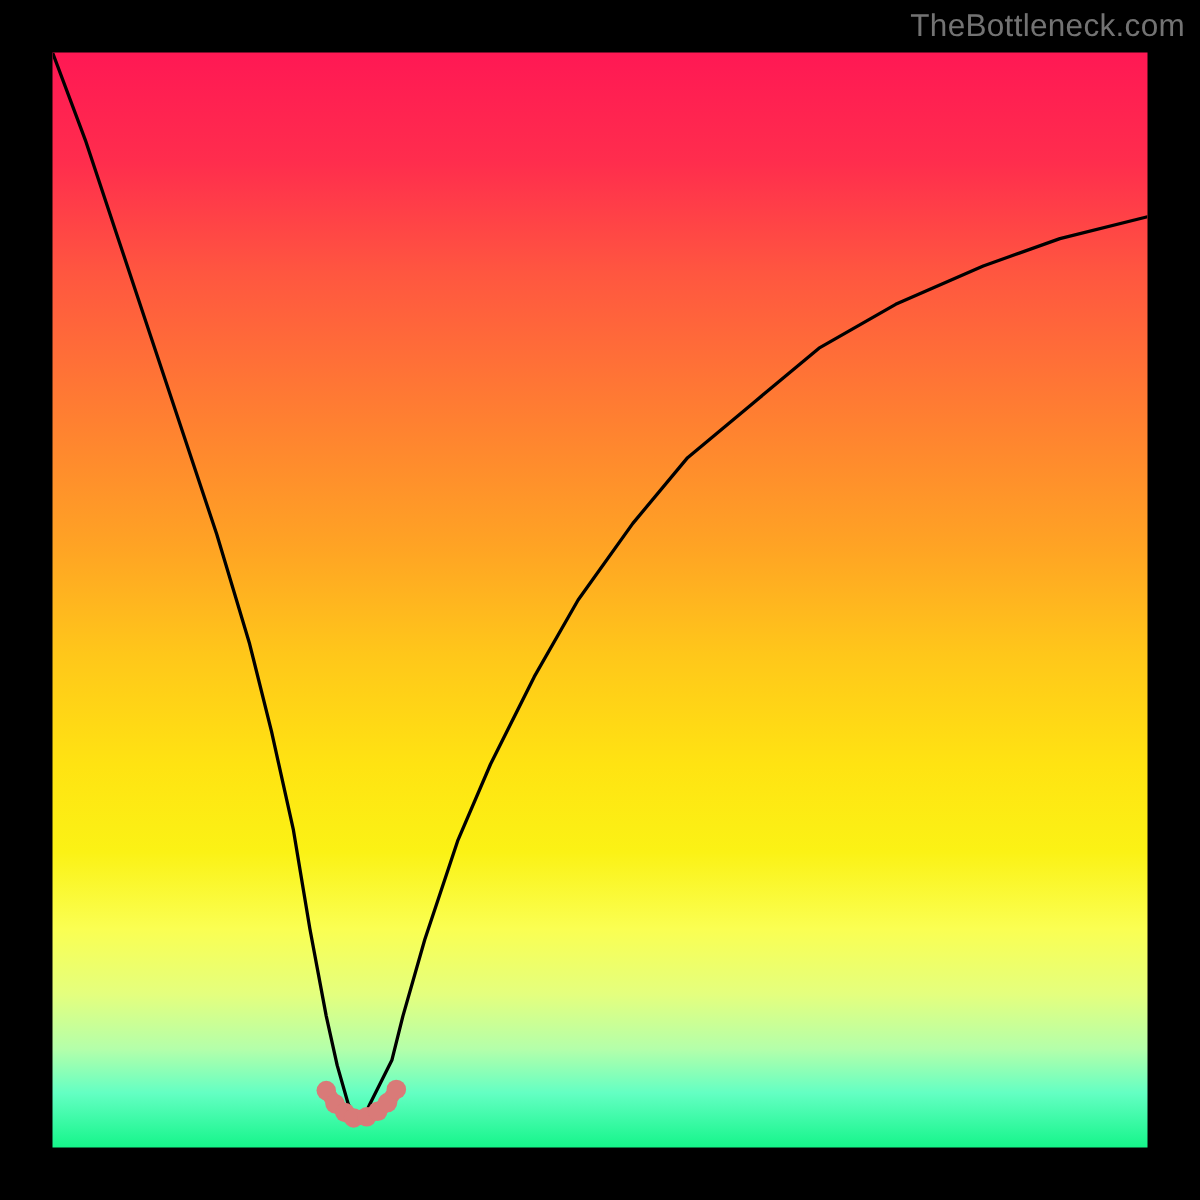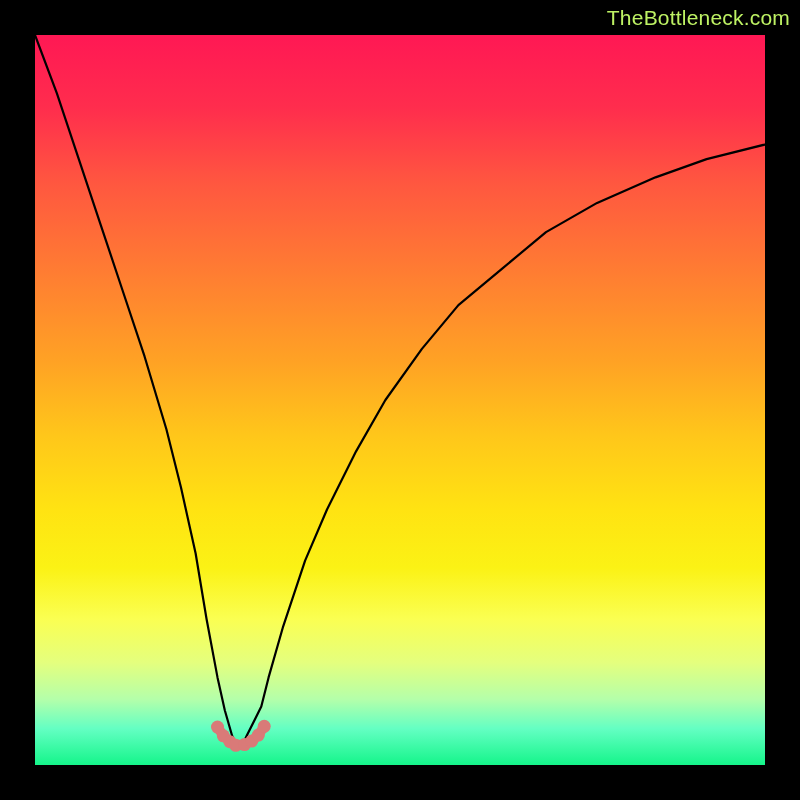--- a/index.html
+++ b/index.html
@@ -47,21 +47,21 @@
     position: absolute;
     left: 0;
     top: 0;
     width: 730px;
     height: 730px;
   }
   .credit {
     position: absolute;
     top: 6px;
     right: 10px;
-    color: #bef264;
+    color: #737373;
     font-size: 21px;
     font-weight: 400;
     letter-spacing: 0.2px;
   }
 </style>
 </head>
 <body>
 
 <div class="frame">
   <div class="credit">TheBottleneck.com</div>

